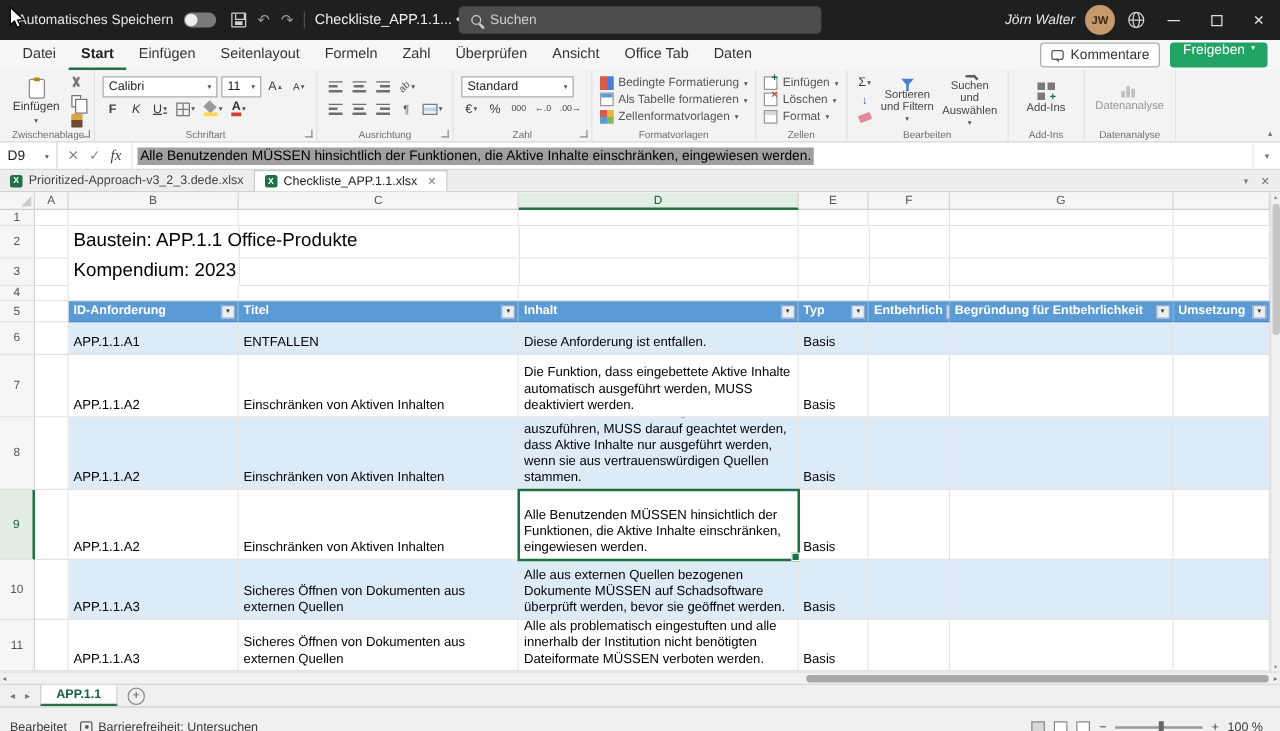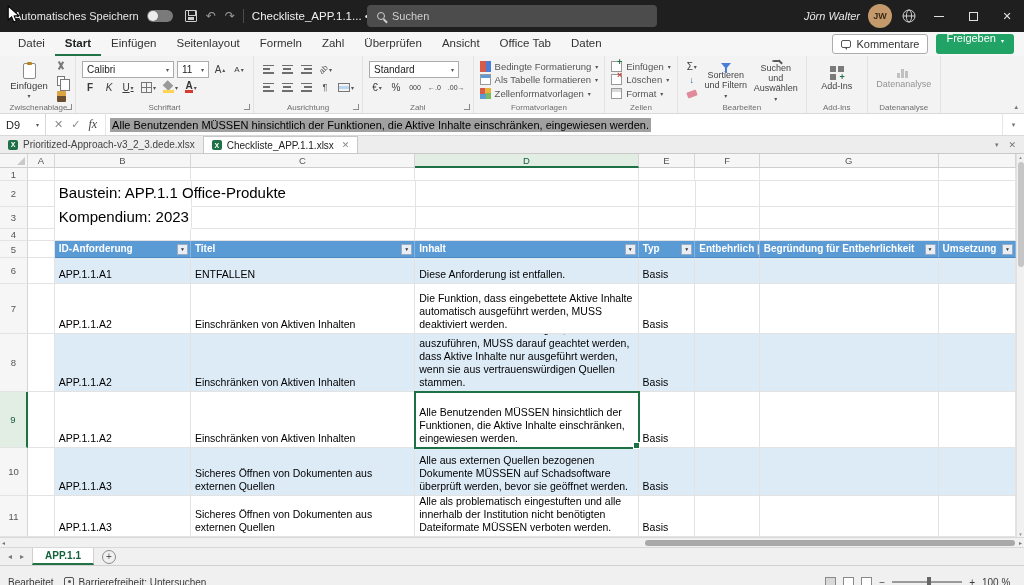--- a/index.html
+++ b/index.html
@@ -31,21 +31,21 @@
   .ic-maxbox { width:9px; height:9px; border:1px solid #E0E0E0; }
 
   
   .menubar { height:24px; background:#F6F6F6; display:flex; align-items:stretch; font-size:11.5px; color:#333; flex:none; padding:0 6px 0 8px; }
   .mtab { display:flex; align-items:center; padding:0 10px; cursor:default; border-bottom:2.5px solid transparent; }
   .mtab.active { font-weight:bold; color:#222; border-bottom:2.5px solid #217346; }
   .menubar-right { margin-left:auto; display:flex; align-items:center; gap:8px; padding:2px 4px; }
   .btn-comments { height:20px; border:1px solid #ADADAD; border-radius:3px; background:#FFF; display:flex; align-items:center; gap:5px; padding:0 8px; font-size:11px; color:#333; }
   .ic-bubble { width:10px; height:8px; border:1px solid #555; border-radius:2px; position:relative; }
   .ic-bubble::after { content:""; position:absolute; left:2px; bottom:-3px; border-left:3px solid transparent; border-top:3px solid #555; }
-  .btn-share { height:20px; border-radius:3px; background:#21A366; color:#fff; display:flex; align-items:flex-end; gap:5px; padding:10px 10px; font-size:11px; }
+  .btn-share { height:20px; border-radius:3px; background:#21A366; color:#fff; display:flex; align-items:flex-start; gap:5px; padding:0 10px; font-size:11px; }
   .btn-share .car { font-size:6px; }
 
   
   .ribbon { height:58px; background:#F3F3F3; border-bottom:1px solid #D9D9D9; display:flex; flex:none; padding:0 2px; position:relative; font-size:10px; color:#3B3B3B; }
   .rgroup { position:relative; display:flex; flex-direction:column; justify-content:flex-start; padding:4px 6px 13px; border-right:1px solid #E2E2E2; }
   .rglabel { position:absolute; bottom:1px; left:0; right:0; text-align:center; font-size:8px; color:#6E6E6E; white-space:nowrap; }
   .launcher { position:absolute; right:3px; bottom:3px; width:6px; height:6px; border-right:1px solid #8A8A8A; border-bottom:1px solid #8A8A8A; }
   .rrow { display:flex; align-items:center; gap:3px; height:18px; }
   .pastebtn { width:42px; height:42px; display:flex; flex-direction:column; align-items:center; justify-content:center; gap:1px; }
   .ic-clip { width:13px; height:16px; border:1px solid #8a8a8a; background:#fff; border-radius:2px; position:relative; }

